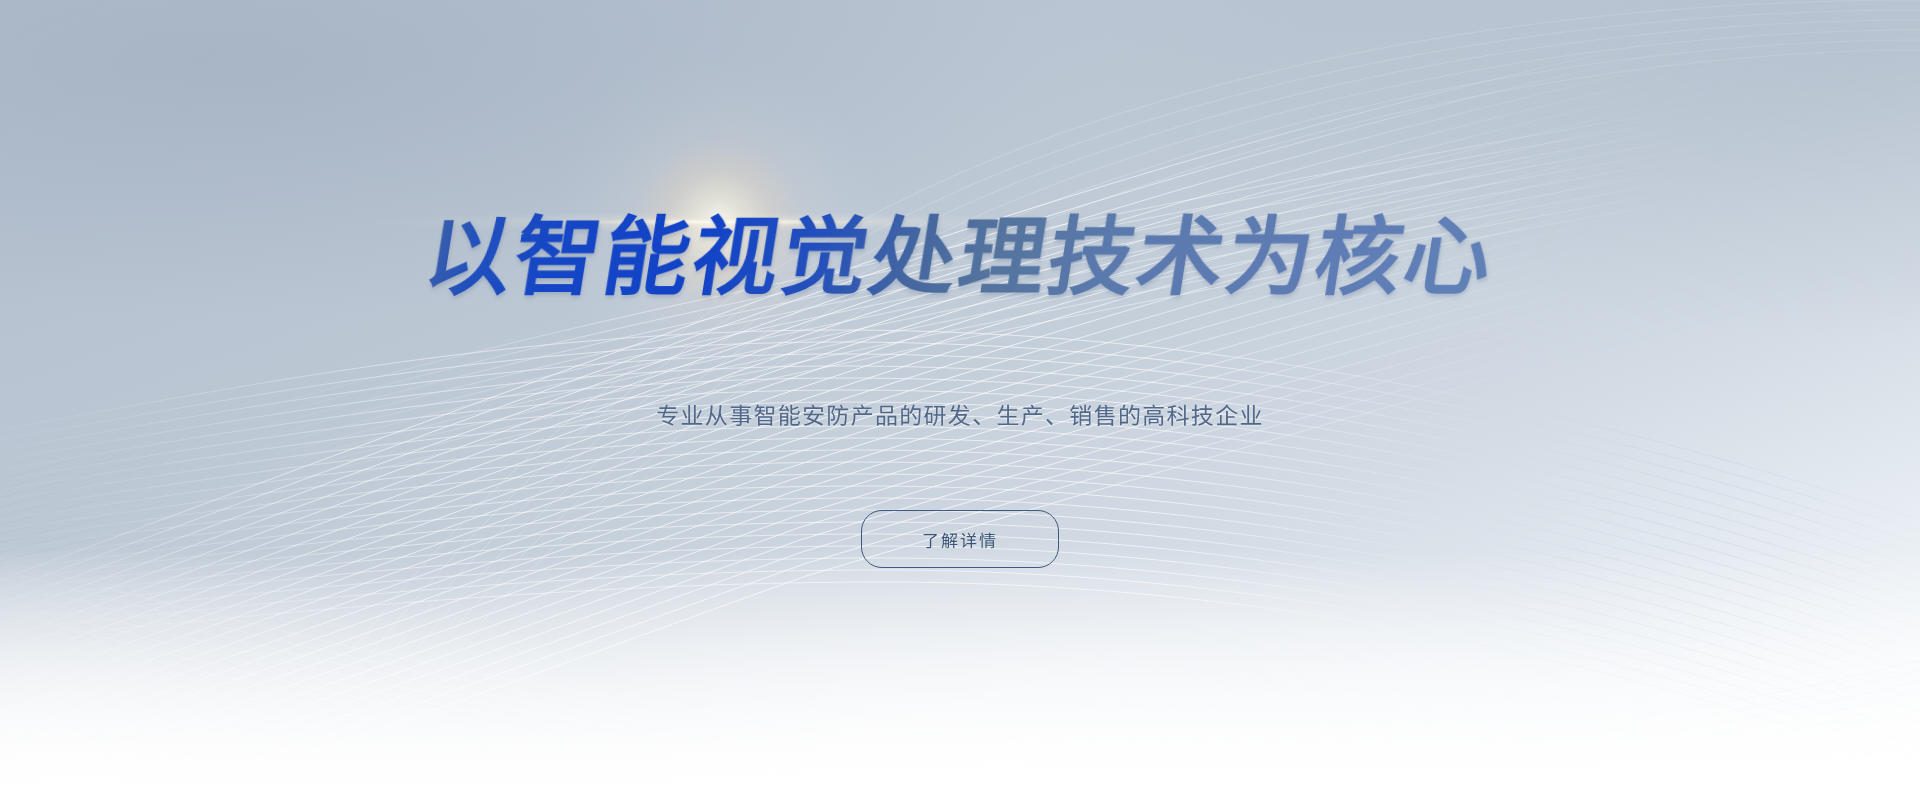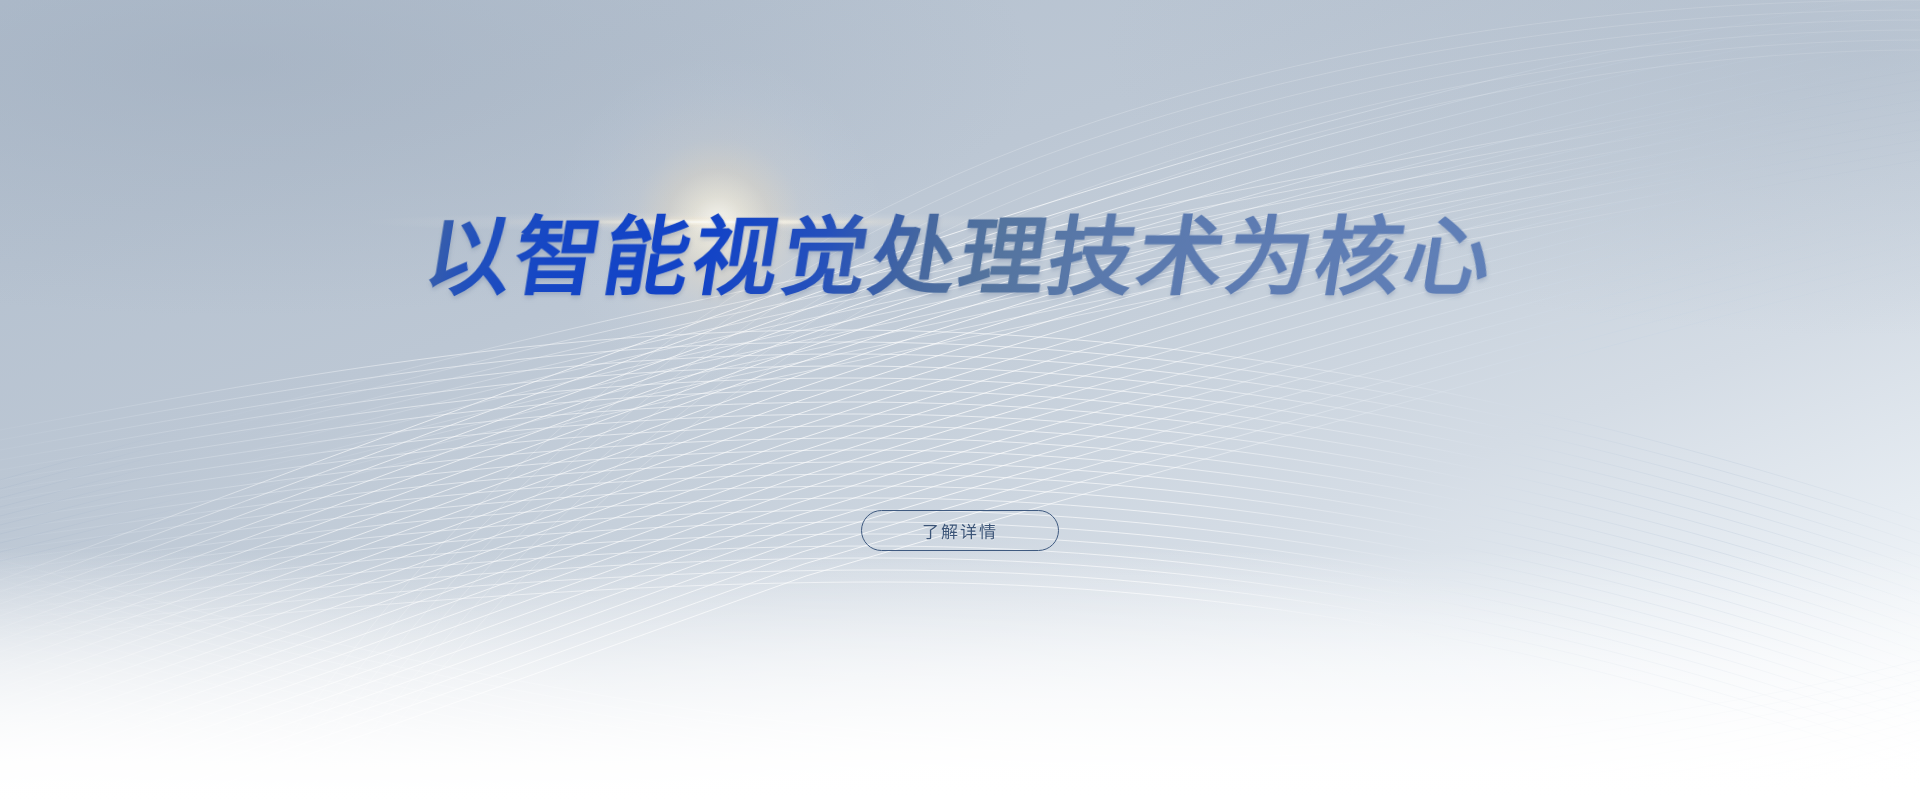--- a/index.html
+++ b/index.html
@@ -153,21 +153,21 @@
   .cta-wrap {
     position:absolute;
     left:50%; top:510px;
     transform:translateX(-50%);
     pointer-events:auto;
   }
   .cta-button {
     display:flex;
     align-items:center;
     justify-content:center;
-    width:198px; height:41px;
+    width:198px; height:58px;
     border:1.5px solid #3f5a80;
     border-radius:21px;
     background:transparent;
     color:#3c5578;
     font-size:17px;
     letter-spacing:2px;
     font-family:"Liberation Sans","DejaVu Sans",sans-serif;
     cursor:pointer;
     text-shadow:0 1px 1px rgba(255,255,255,.5);
   }
@@ -312,19 +312,20 @@
 
   <div class="bg-vignette"></div>
   <div class="bg-bottom-fade"></div>
 
   <div class="content">
 
     <div class="headline-wrap">
       <div class="headline-inner">以智能视觉处理技术为核心</div>
     </div>
 
+    <div class="subtitle">专业从事智能安防产品的研发、生产、销售的高科技企业</div>
 
     <div class="cta-wrap">
       <button class="cta-button">了解详情</button>
     </div>
 
   </div>
 </div>
 
 </body></html>

